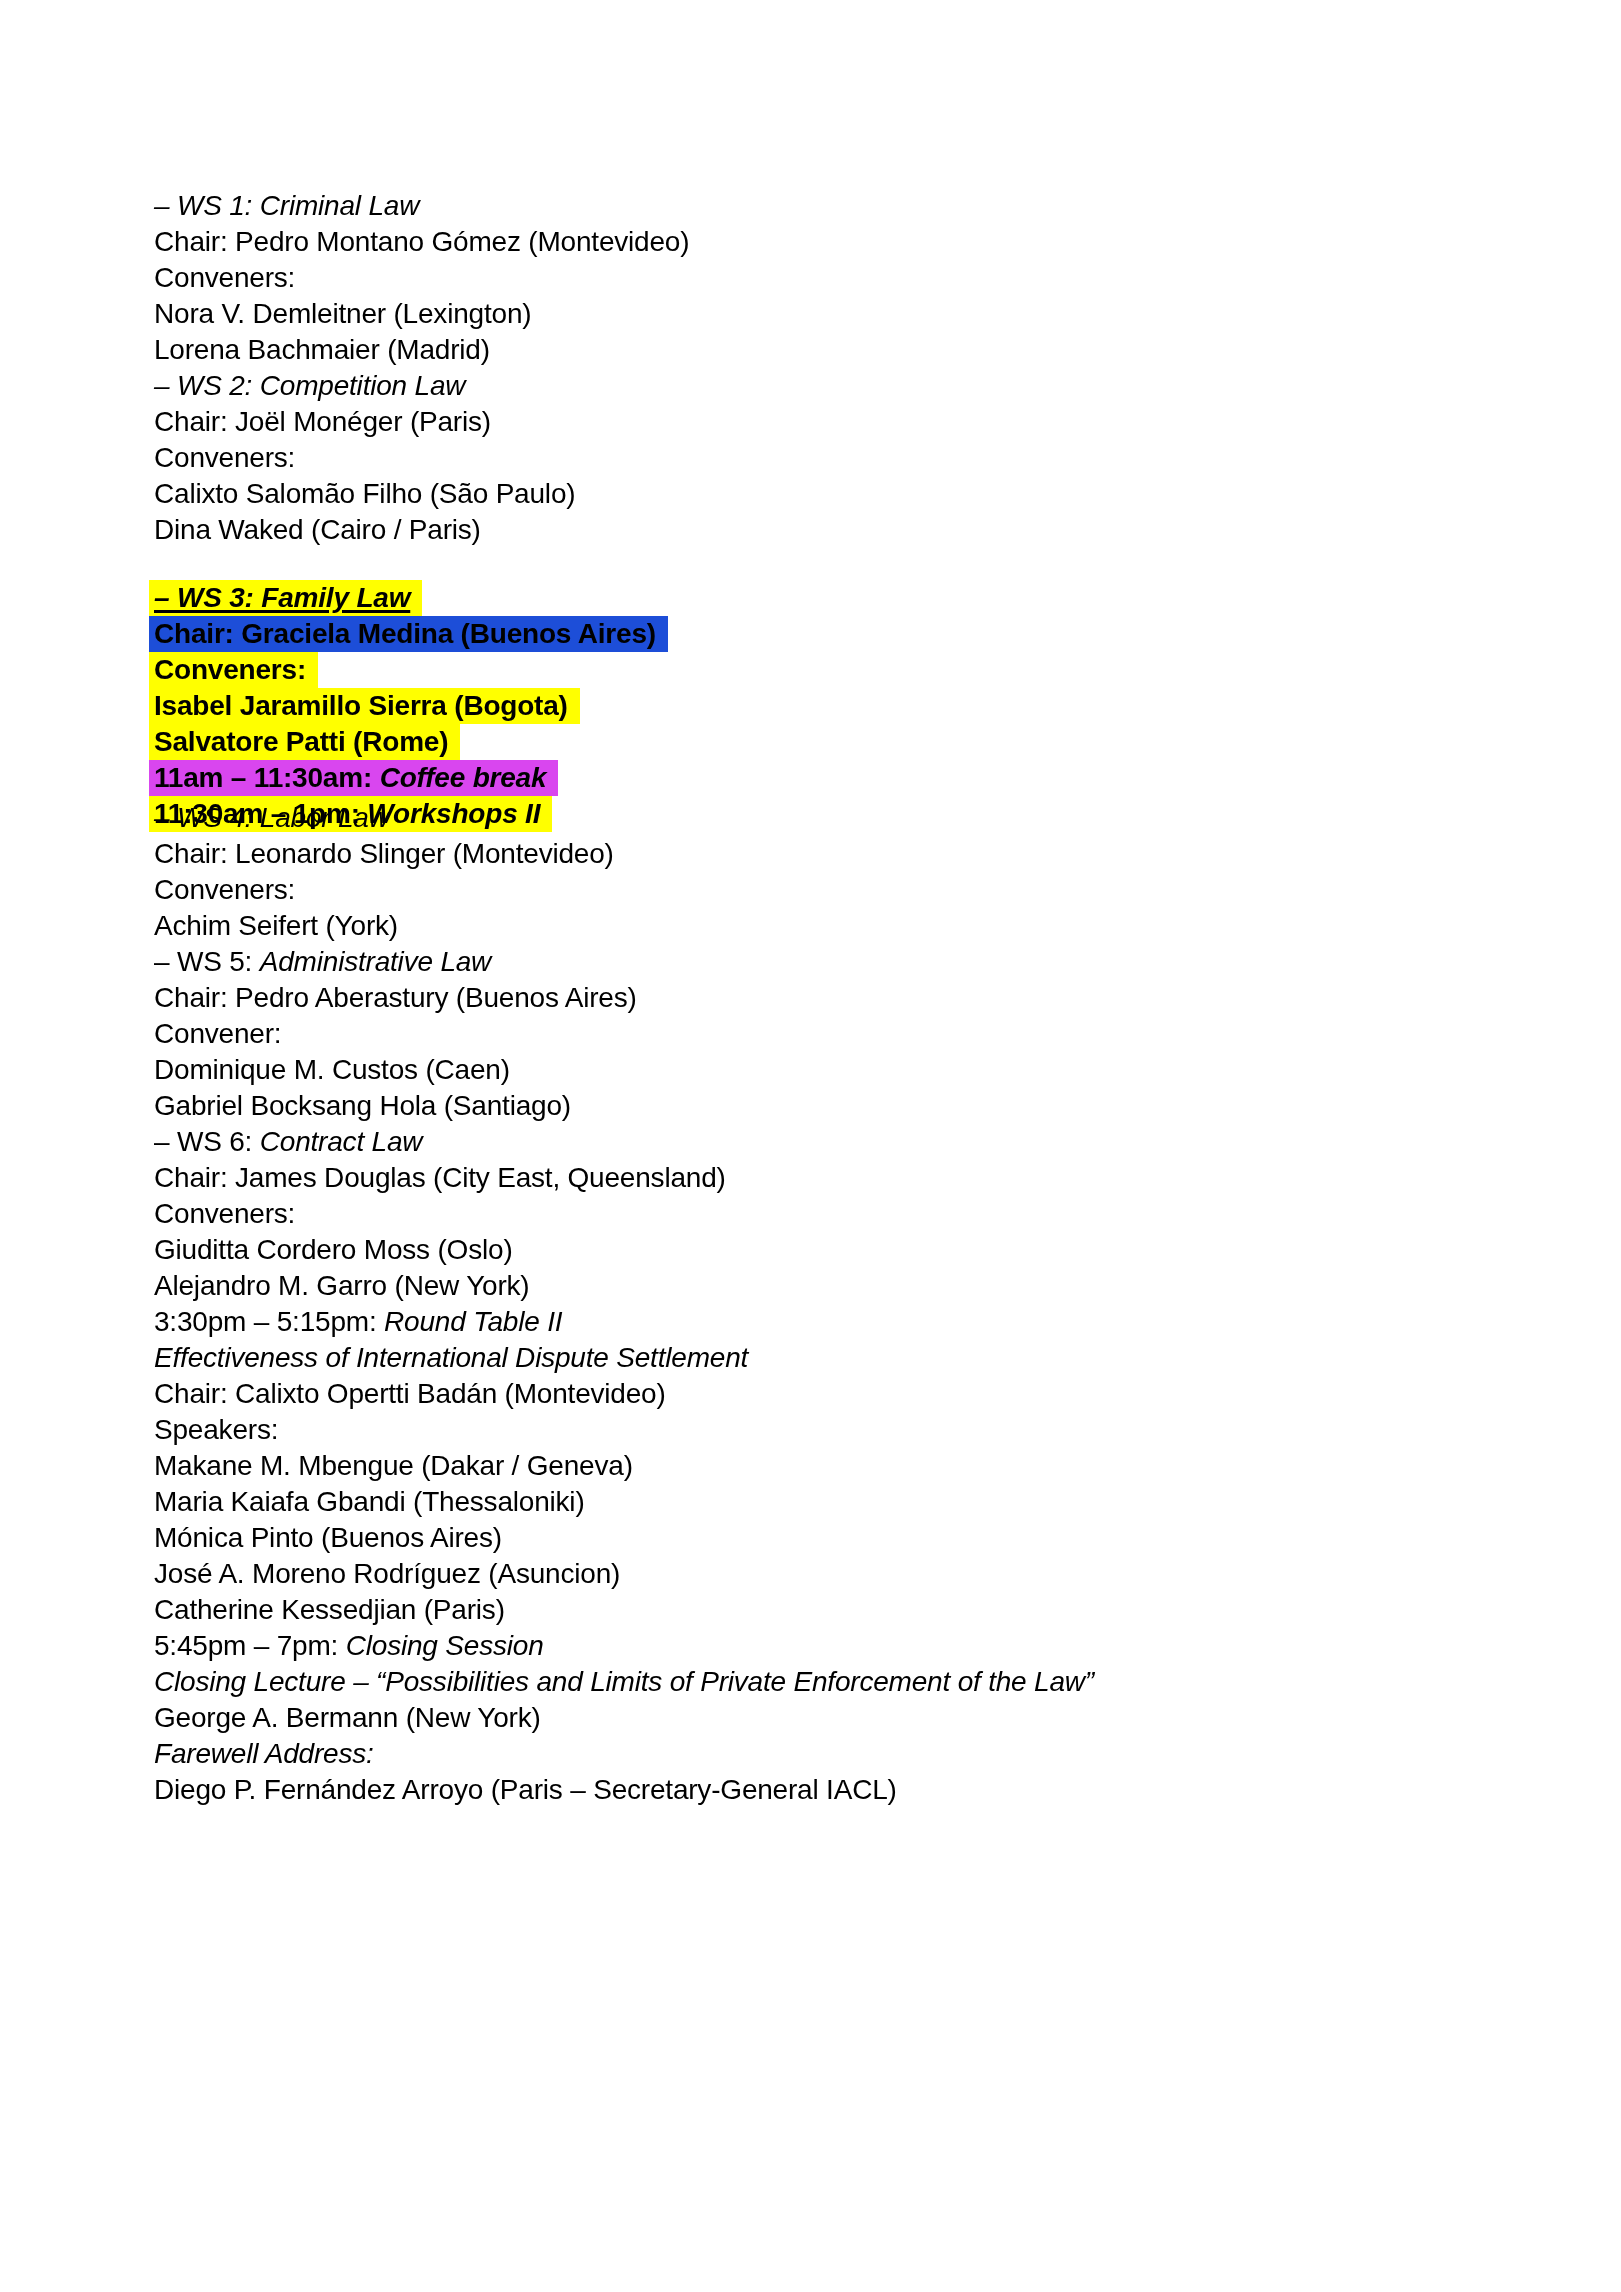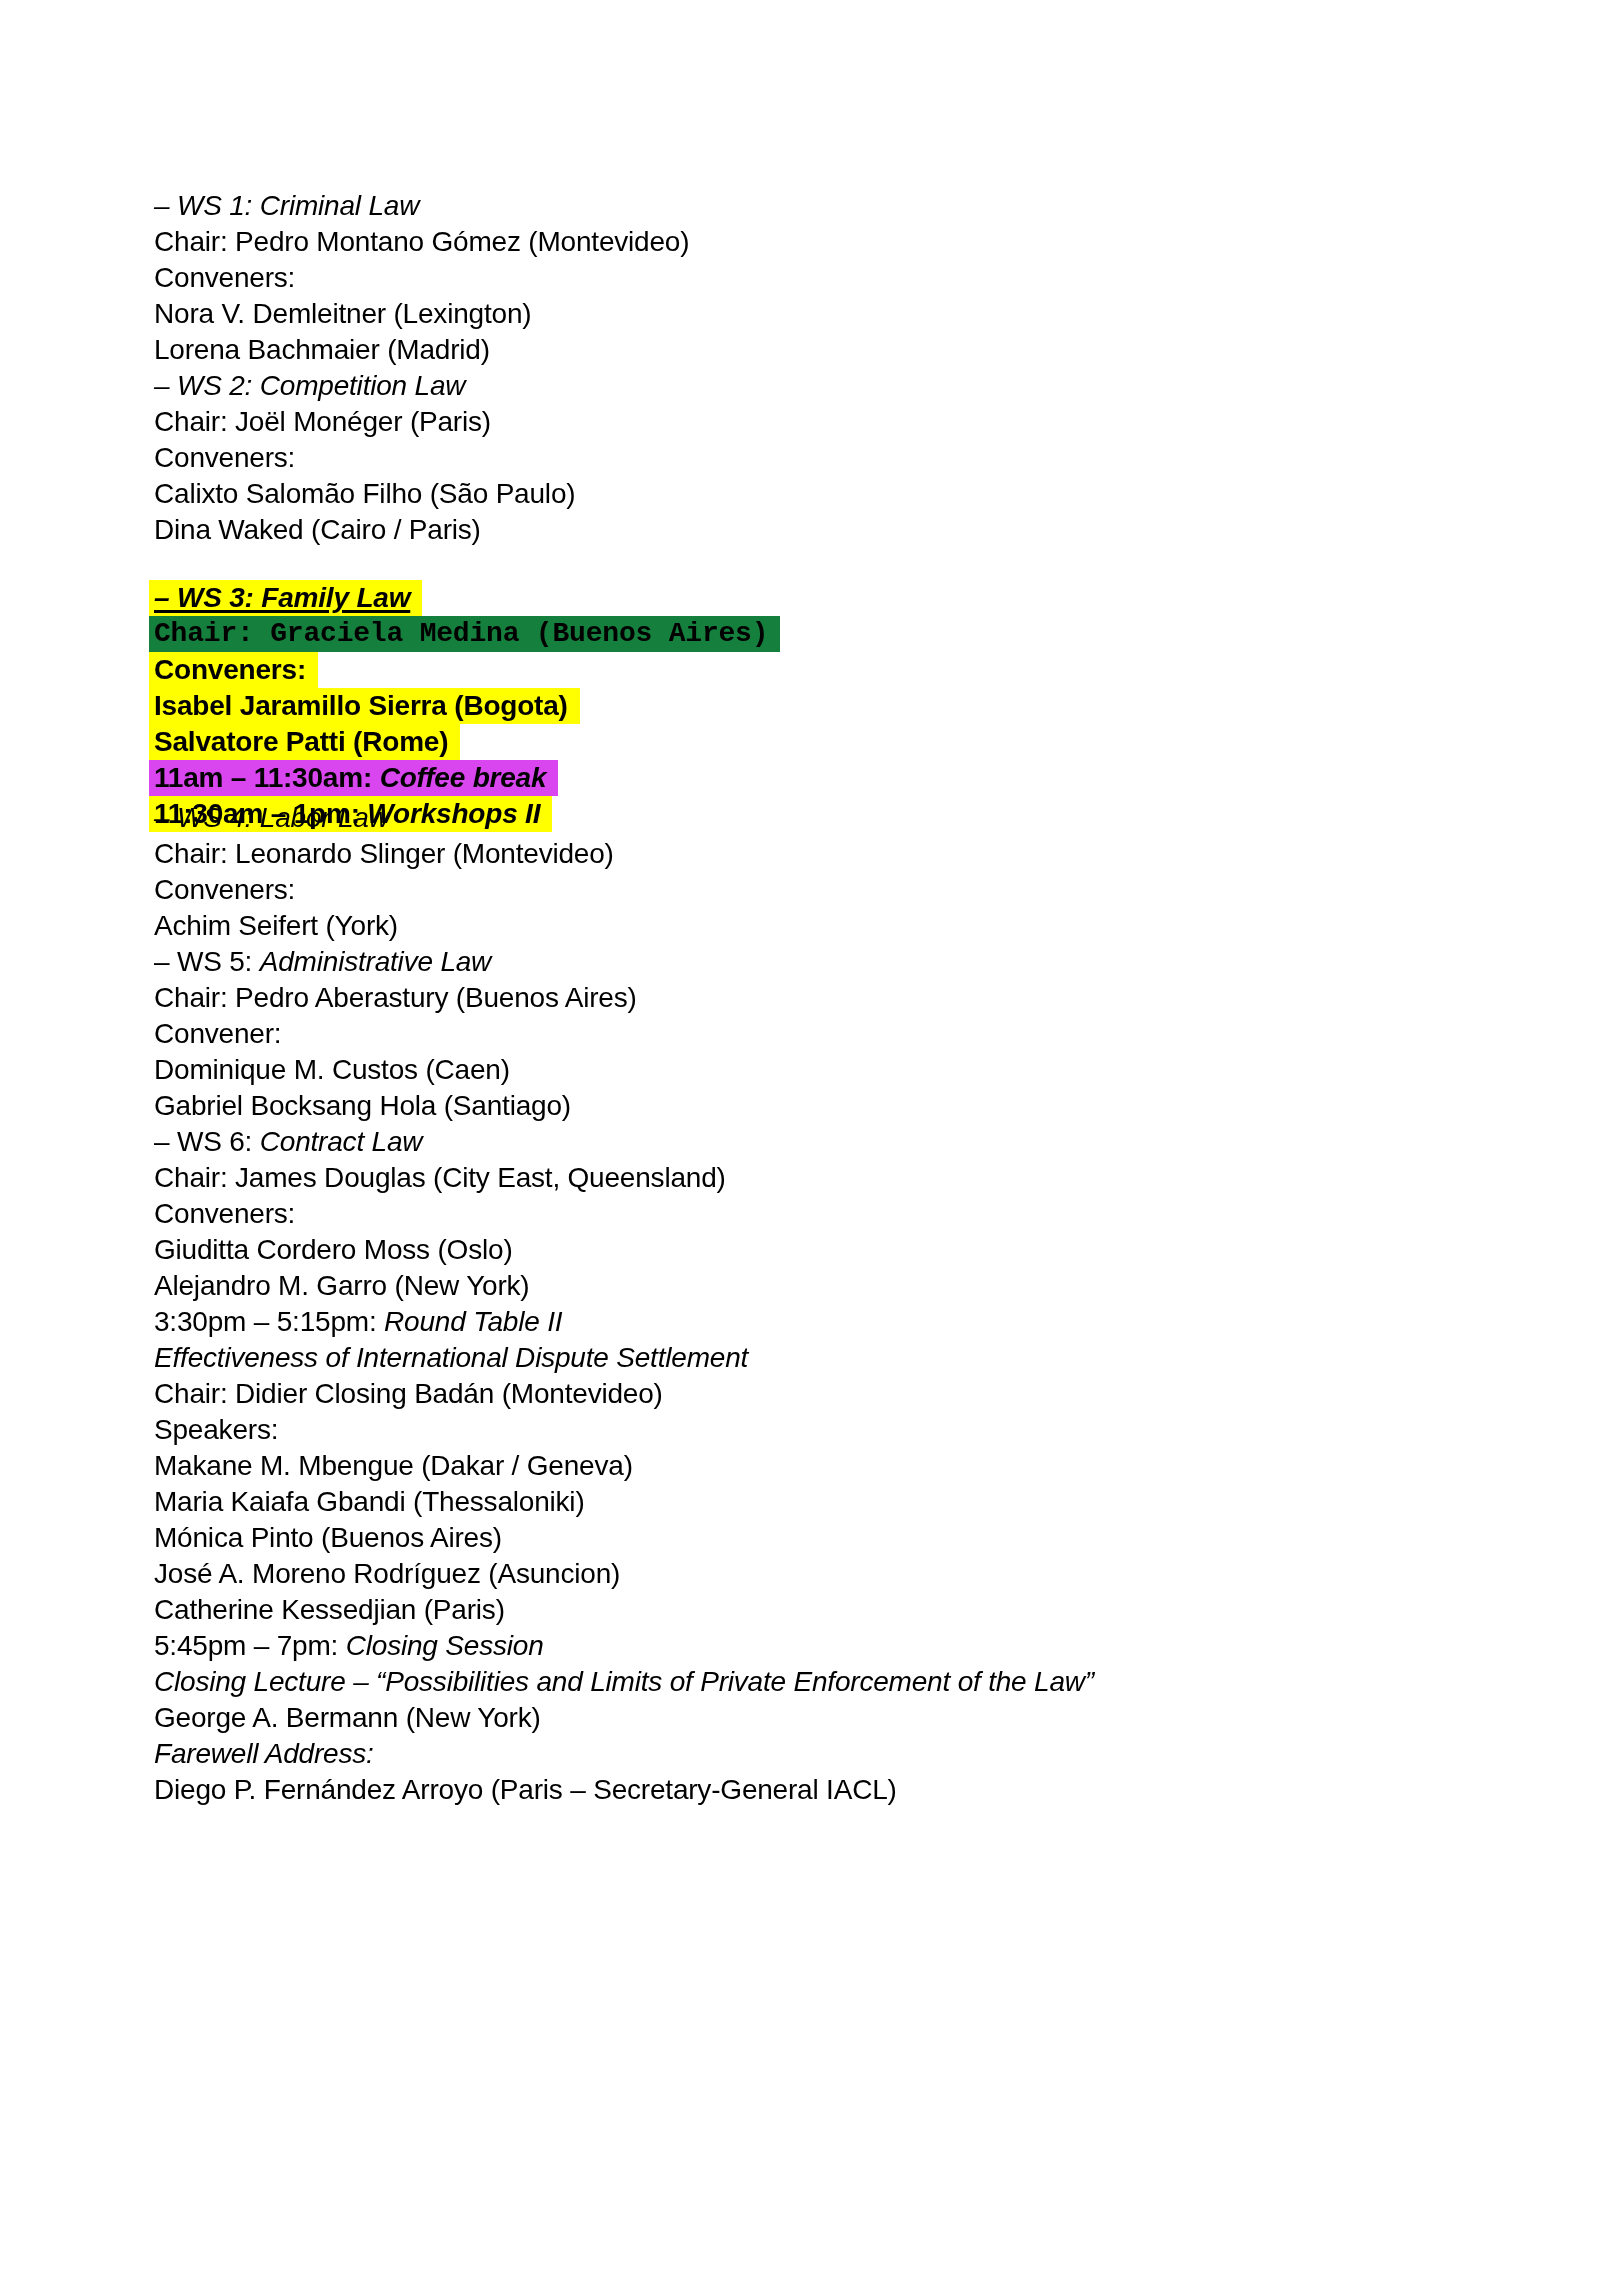--- a/index.html
+++ b/index.html
@@ -47,21 +47,21 @@
       <div class="line"><span class=""><span>Chair: Pedro Montano Gómez (Montevideo)</span></span></div>
       <div class="line"><span class=""><span>Conveners:</span></span></div>
       <div class="line"><span class=""><span>Nora V. Demleitner (Lexington)</span></span></div>
       <div class="line"><span class=""><span>Lorena Bachmaier (Madrid)</span></span></div>
       <div class="line"><span class=""><span class="it">– WS 2: Competition Law</span></span></div>
       <div class="line"><span class=""><span>Chair: Joël Monéger (Paris)</span></span></div>
       <div class="line"><span class=""><span>Conveners:</span></span></div>
       <div class="line"><span class=""><span>Calixto Salomão Filho (São Paulo)</span></span></div>
       <div class="line"><span class=""><span>Dina Waked (Cairo / Paris)</span></span></div>
       <div class="line"><span class="hl u" style="background: rgb(255, 255, 0);"><span class="bi">– WS 3: Family Law</span></span></div>
-      <div class="line"><span class="hl " style="background: #15803d; font-family: Liberation Mono, monospace;"><span class="b">Chair: Graciela Medina (Buenos Aires)</span></span></div>
+      <div class="line"><span class="hl " style="background: #1d4ed8;"><span class="b">Chair: Graciela Medina (Buenos Aires)</span></span></div>
       <div class="line"><span class="hl " style="background: rgb(255, 255, 0);"><span class="b">Conveners:</span></span></div>
       <div class="line"><span class="hl " style="background: rgb(255, 255, 0);"><span class="b">Isabel Jaramillo Sierra (Bogota)</span></span></div>
       <div class="line"><span class="hl " style="background: rgb(255, 255, 0);"><span class="b">Salvatore Patti (Rome)</span></span></div>
       <div class="line"><span class="hl " style="background: #d946ef;"><span class="b">11am – 11:30am: </span><span class="bi">Coffee break</span></span></div>
       <div class="line"><span class="hl " style="background: rgb(255, 255, 0);"><span class="b">11:30am – 1pm: </span><span class="bi">Workshops II</span></span></div>
       <div class="line"><span class=""><span class="it">– WS 4: Labor Law</span></span></div>
       <div class="line"><span class=""><span>Chair: Leonardo Slinger (Montevideo)</span></span></div>
       <div class="line"><span class=""><span>Conveners:</span></span></div>
       <div class="line"><span class=""><span>Achim Seifert (York)</span></span></div>
       <div class="line"><span class=""><span>– WS 5: </span><span class="it">Administrative Law</span></span></div>
@@ -69,21 +69,21 @@
       <div class="line"><span class=""><span>Convener:</span></span></div>
       <div class="line"><span class=""><span>Dominique M. Custos (Caen)</span></span></div>
       <div class="line"><span class=""><span>Gabriel Bocksang Hola (Santiago)</span></span></div>
       <div class="line"><span class=""><span>– WS 6: </span><span class="it">Contract Law</span></span></div>
       <div class="line"><span class=""><span>Chair: James Douglas (City East, Queensland)</span></span></div>
       <div class="line"><span class=""><span>Conveners:</span></span></div>
       <div class="line"><span class=""><span>Giuditta Cordero Moss (Oslo)</span></span></div>
       <div class="line"><span class=""><span>Alejandro M. Garro (New York)</span></span></div>
       <div class="line"><span class=""><span>3:30pm – 5:15pm: </span><span class="it">Round Table II</span></span></div>
       <div class="line"><span class=""><span class="it">Effectiveness of International Dispute Settlement</span></span></div>
-      <div class="line"><span class=""><span>Chair: Didier Closing Badán (Montevideo)</span></span></div>
+      <div class="line"><span class=""><span>Chair: Calixto Opertti Badán (Montevideo)</span></span></div>
       <div class="line"><span class=""><span>Speakers:</span></span></div>
       <div class="line"><span class=""><span>Makane M. Mbengue (Dakar / Geneva)</span></span></div>
       <div class="line"><span class=""><span>Maria Kaiafa Gbandi (Thessaloniki)</span></span></div>
       <div class="line"><span class=""><span>Mónica Pinto (Buenos Aires)</span></span></div>
       <div class="line"><span class=""><span>José A. Moreno Rodríguez (Asuncion)</span></span></div>
       <div class="line"><span class=""><span>Catherine Kessedjian (Paris)</span></span></div>
       <div class="line"><span class=""><span>5:45pm – 7pm: </span><span class="it">Closing Session</span></span></div>
       <div class="line"><span class=""><span class="it">Closing Lecture – “Possibilities and Limits of Private Enforcement of the Law”</span></span></div>
       <div class="line"><span class=""><span>George A. Bermann (New York)</span></span></div>
       <div class="line"><span class=""><span class="it">Farewell Address:</span></span></div>

